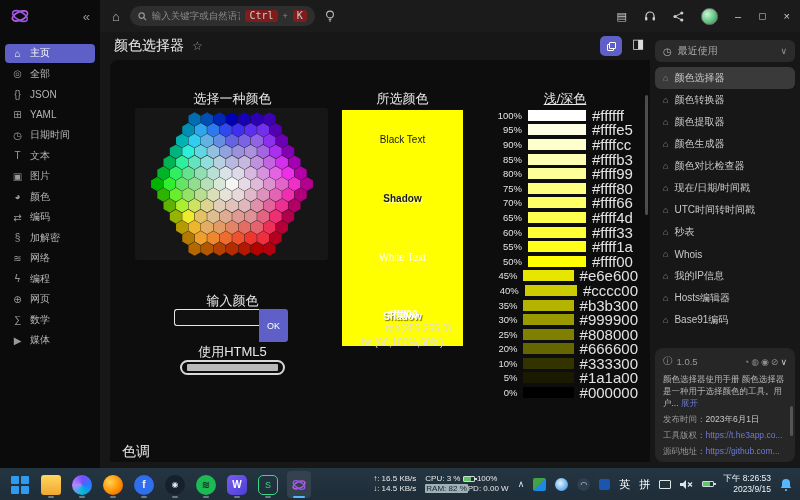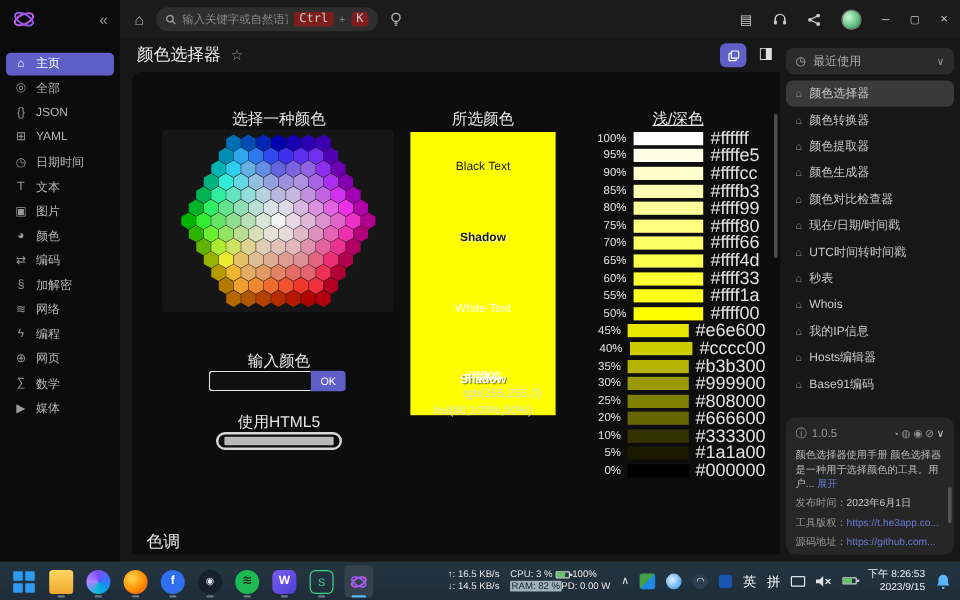--- a/index.html
+++ b/index.html
@@ -34,21 +34,21 @@
   .copy-ic i:first-child { left:0; bottom:0; }
   .copy-ic i:last-child { right:0; top:0; background:#5e60c7; }
   #panel-toggle { position:absolute; left:532px; top:4px; font-size:13px; color:#ddd; }
   
   #content { position:absolute; left:10px; top:28px; width:540px; height:402px; background:#0d0d0d; border-radius:8px 0 0 0; overflow:hidden; }
   .colhead { position:absolute; text-align:center; font-size:13px; color:#e8e8e8; }
   #palette-box { position:absolute; left:25px; top:48px; width:193px; height:152px; background:#161616; border-radius:3px; display:flex; align-items:center; justify-content:center; }
   #input-label { left:20px; top:232px; width:205px; }
   #input-row { position:absolute; left:64px; top:249px; display:flex; }
   #color-input { width:85px; height:17px; background:#101010; border:1px solid #e6e6e6; border-right:none; border-radius:3px 0 0 3px; color:#eee; font-size:10px; padding:0 4px; outline:none; }
-  #ok-btn { width:29px; height:17px; background:#5e60c7; color:#fff; border:none; border-radius:0 3px 3px 0; font-size:9px; }
+  #ok-btn { width:29px; height:33px; background:#5e60c7; color:#fff; border:none; border-radius:0 3px 3px 0; font-size:9px; }
   #html5-label { left:20px; top:283px; width:205px; }
   #html5-input { position:absolute; left:70px; top:300px; width:105px; height:15px; border:2px solid #d8d8d8; border-radius:8px; background:#0d0d0d; display:flex; align-items:center; justify-content:center; }
   #html5-input .bar { width:91px; height:7px; background:#b9b9b9; border-radius:1px; }
   #hue-title { position:absolute; left:12px; top:383px; font-size:14px; color:#e8e8e8; }
   
   #sel-head { left:235px; top:30px; width:115px; }
   #sel-swatch { position:absolute; left:232px; top:50px; width:121px; height:236px; background:#ffff00; display:flex; flex-direction:column; justify-content:space-around; align-items:center; text-align:center; }
   .sw-label { font-size:10px; }
   #sel-hex  { position:absolute; left:232px; top:249px; width:121px; text-align:center; font-size:10px; font-weight:bold; color:#fff; }
   #sel-rgb  { position:absolute; left:248px; top:263px; width:121px; text-align:center; font-size:10px; color:#ddd; }

